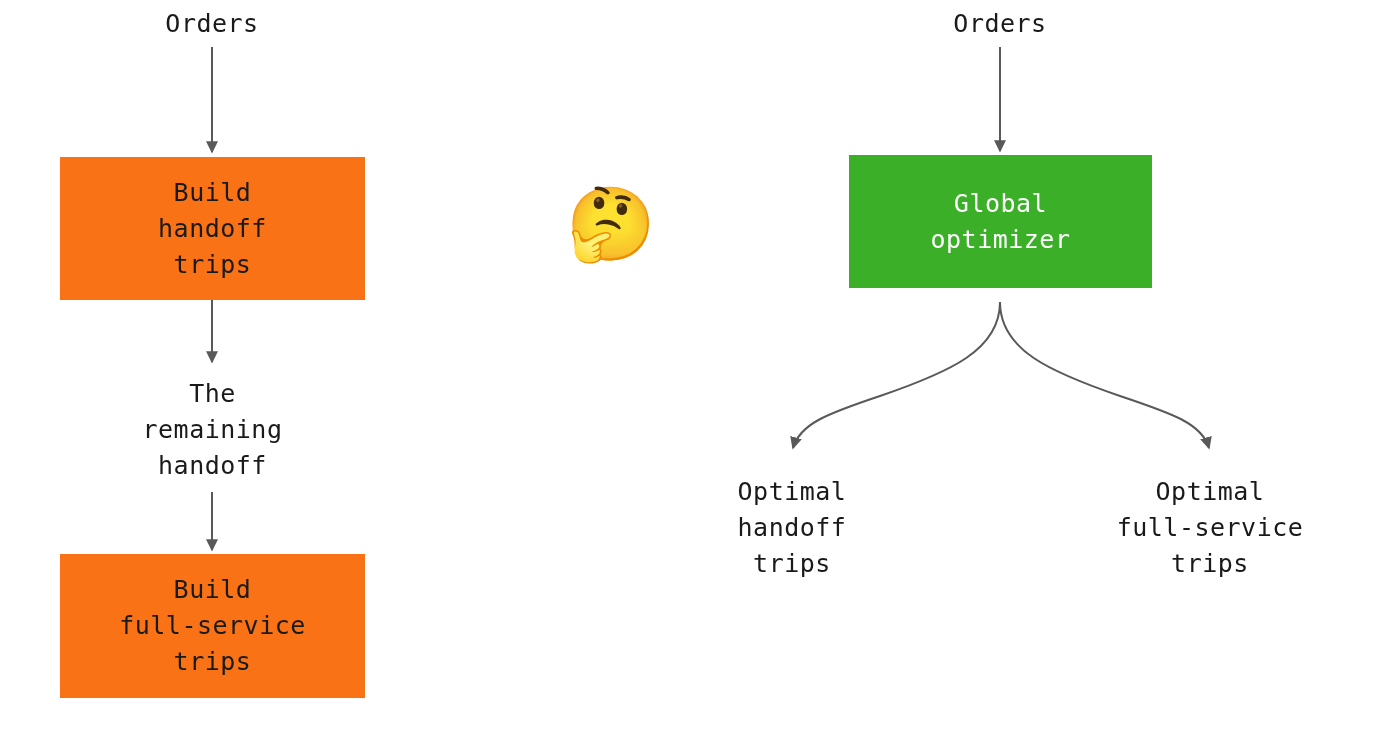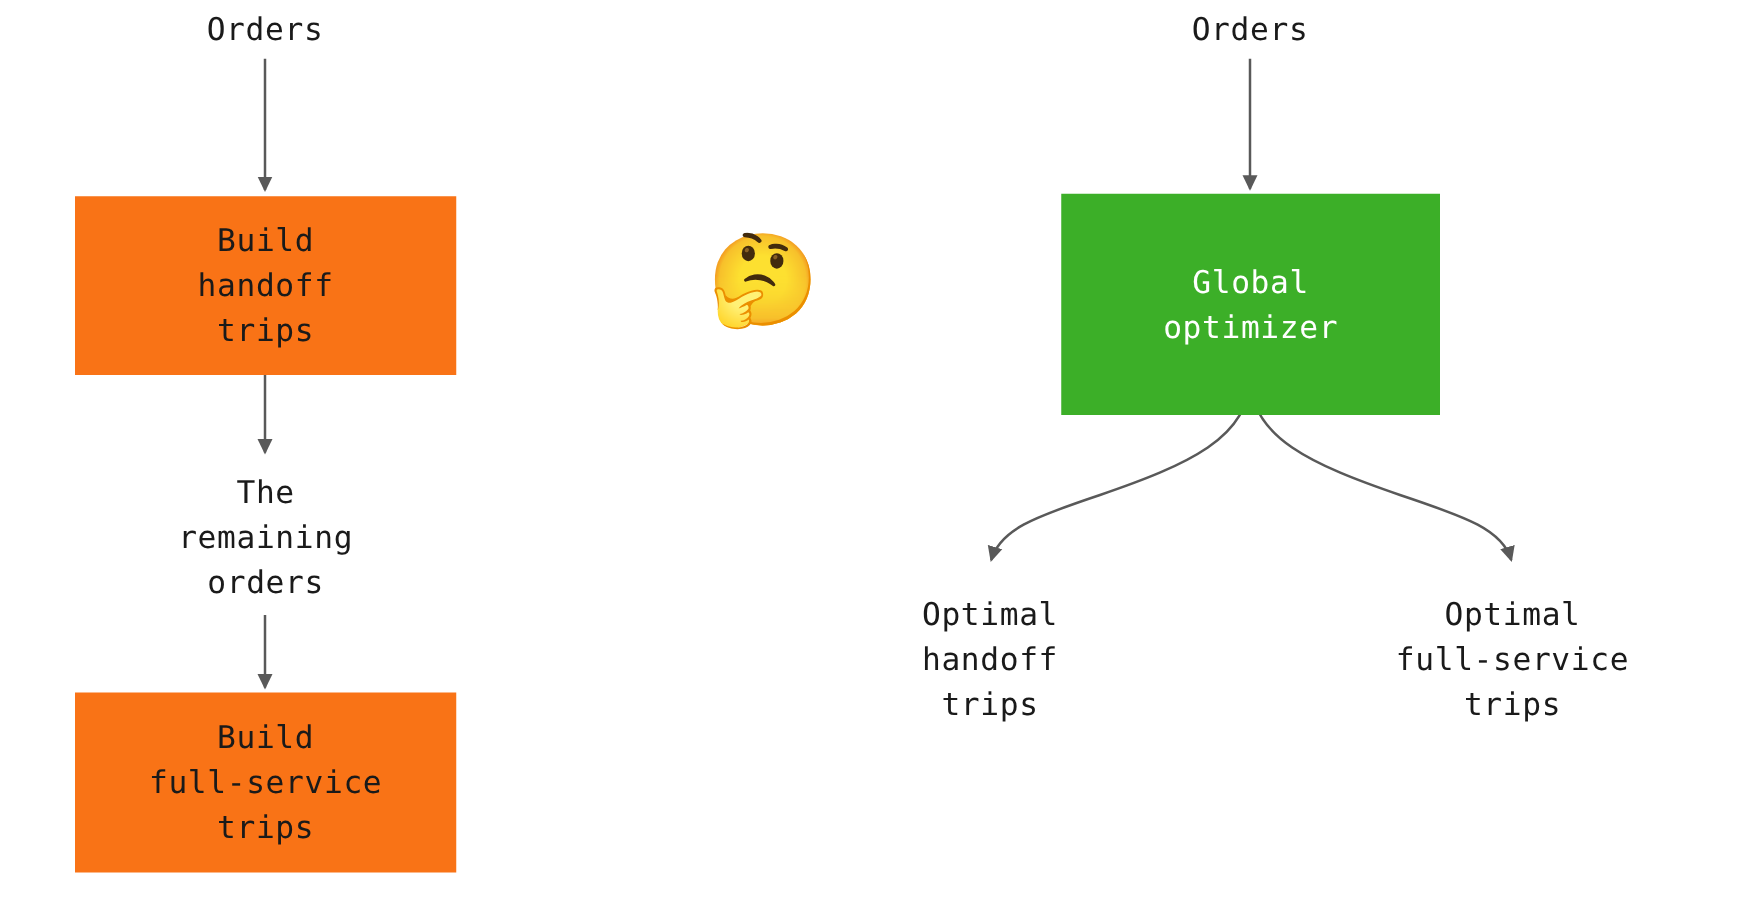--- a/index.html
+++ b/index.html
@@ -90,21 +90,21 @@
   
   #label-orders-right {
     left: 880px;
     top: 6px;
     width: 240px;
   }
   #node-global-optimizer {
     left: 849px;
     top: 155px;
     width: 303px;
-    height: 177px;
+    height: 133px;
   }
   #label-optimal-handoff {
     left: 672px;
     top: 474px;
     width: 240px;
   }
   #label-optimal-full-service {
     left: 1090px;
     top: 474px;
     width: 240px;
@@ -146,21 +146,21 @@
 </svg>
 
 <div class="caption" id="label-orders-left">Orders</div>
 
 <div class="node boxed" id="node-build-handoff">Build
 handoff
 trips</div>
 
 <div class="node plain" id="node-remaining-orders">The
 remaining
-orders</div>
+handoff</div>
 
 <div class="node boxed" id="node-build-full-service">Build
 full-service
 trips</div>
 
 <div id="thinking-emoji">🤔</div>
 
 <div class="caption" id="label-orders-right">Orders</div>
 
 <div class="node green" id="node-global-optimizer">Global

